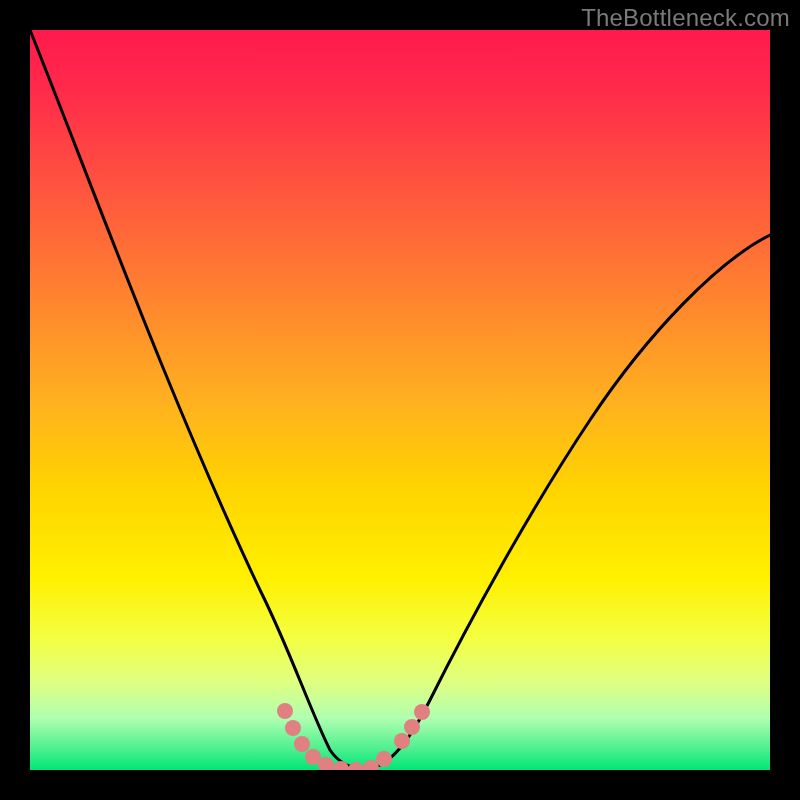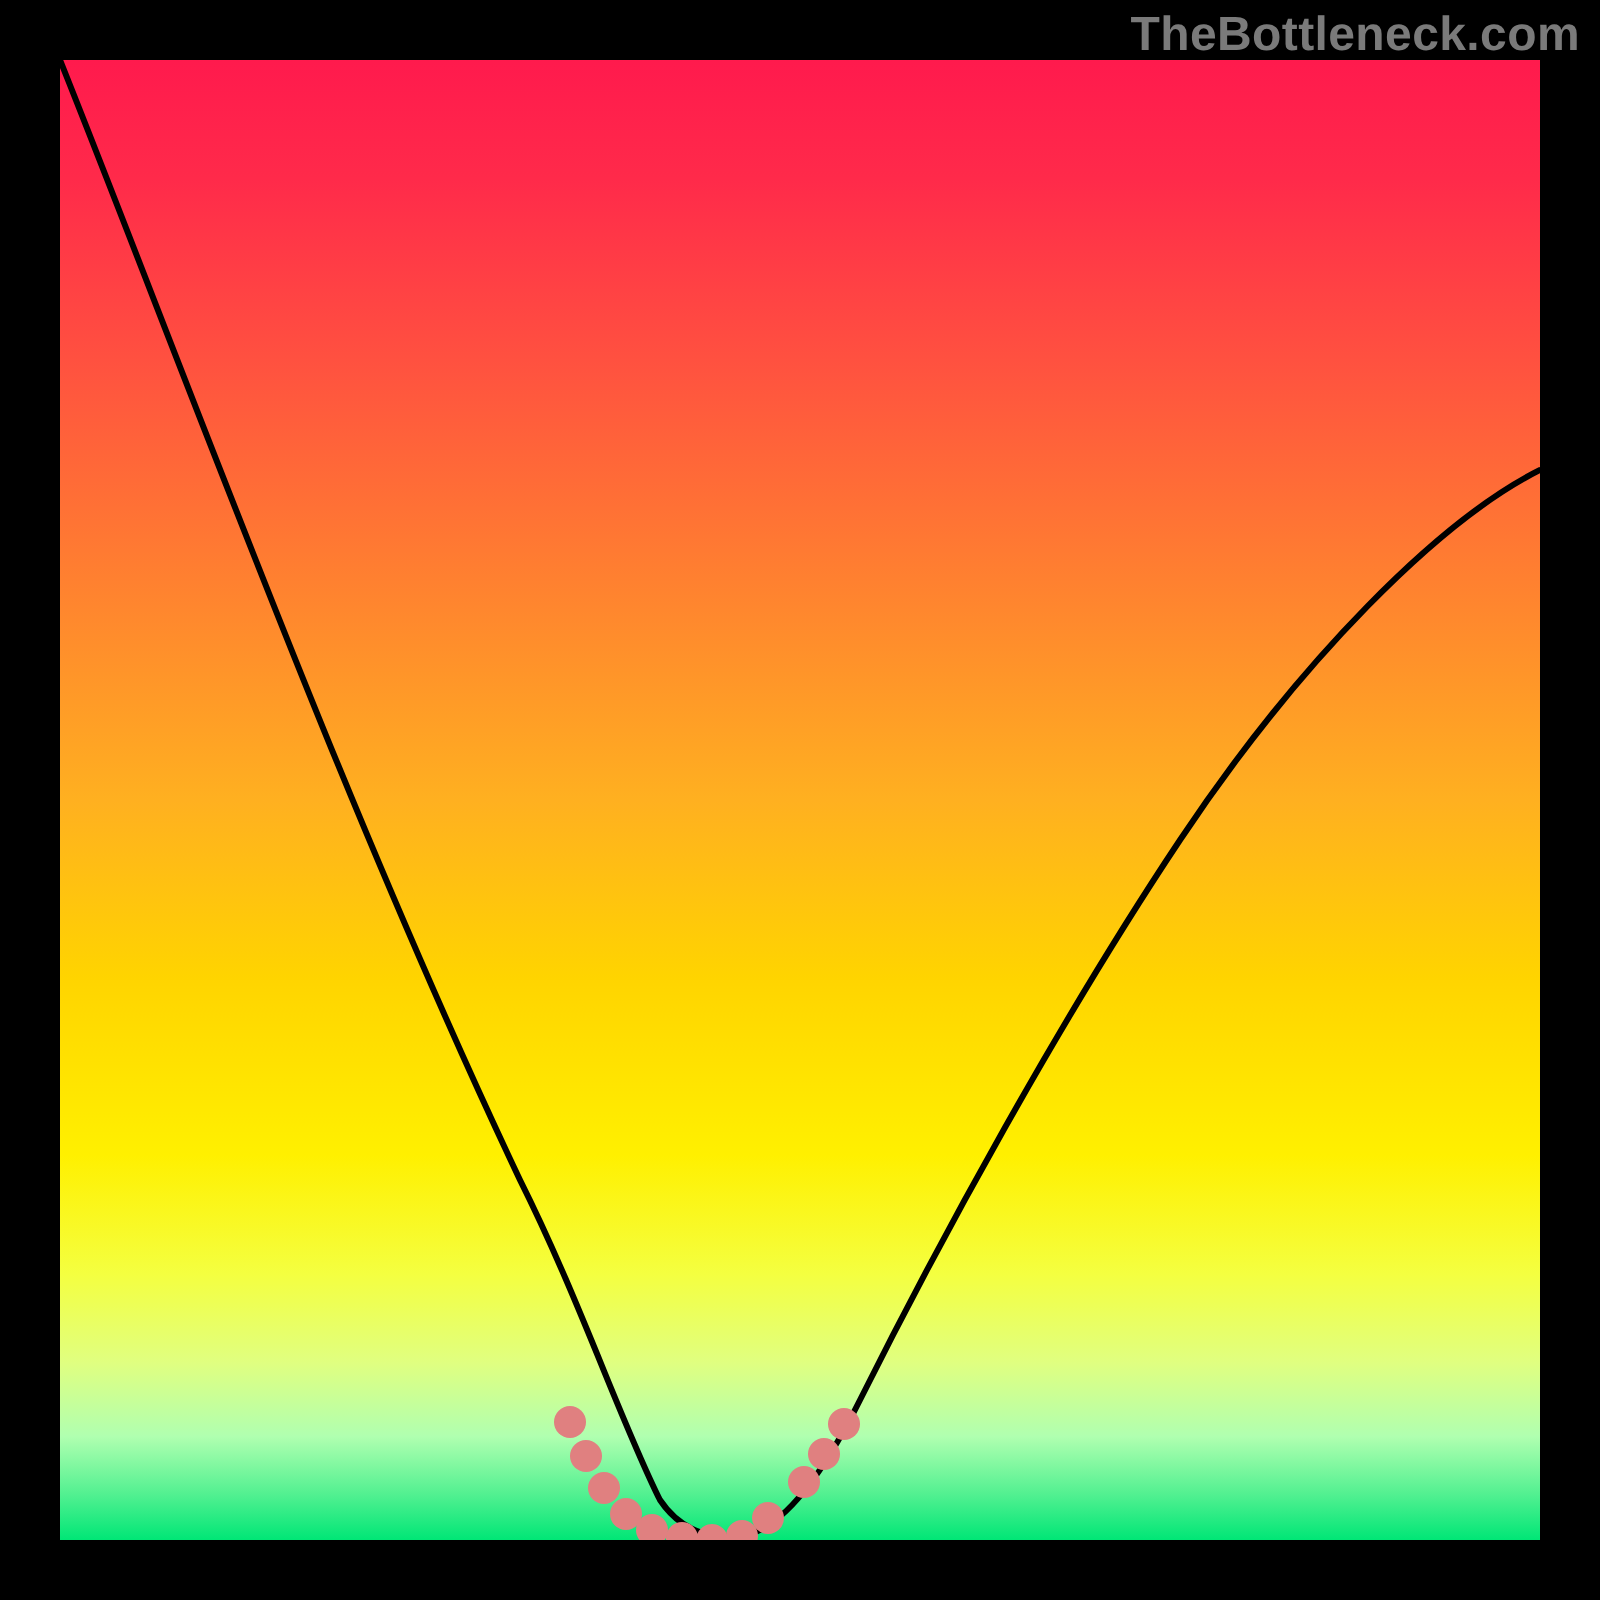--- a/index.html
+++ b/index.html
@@ -29,21 +29,21 @@
   }
   svg {
     display: block;
   }
   .watermark {
     position: absolute;
     top: 4px;
     right: 10px;
     color: #7a7a7a;
     font-size: 24px;
-    font-weight: 700;
+    font-weight: 400;
     letter-spacing: 0.2px;
     user-select: none;
   }
 </style>
 </head>
 <body>
 
 <div class="frame">
 
   <div class="plot-area">

